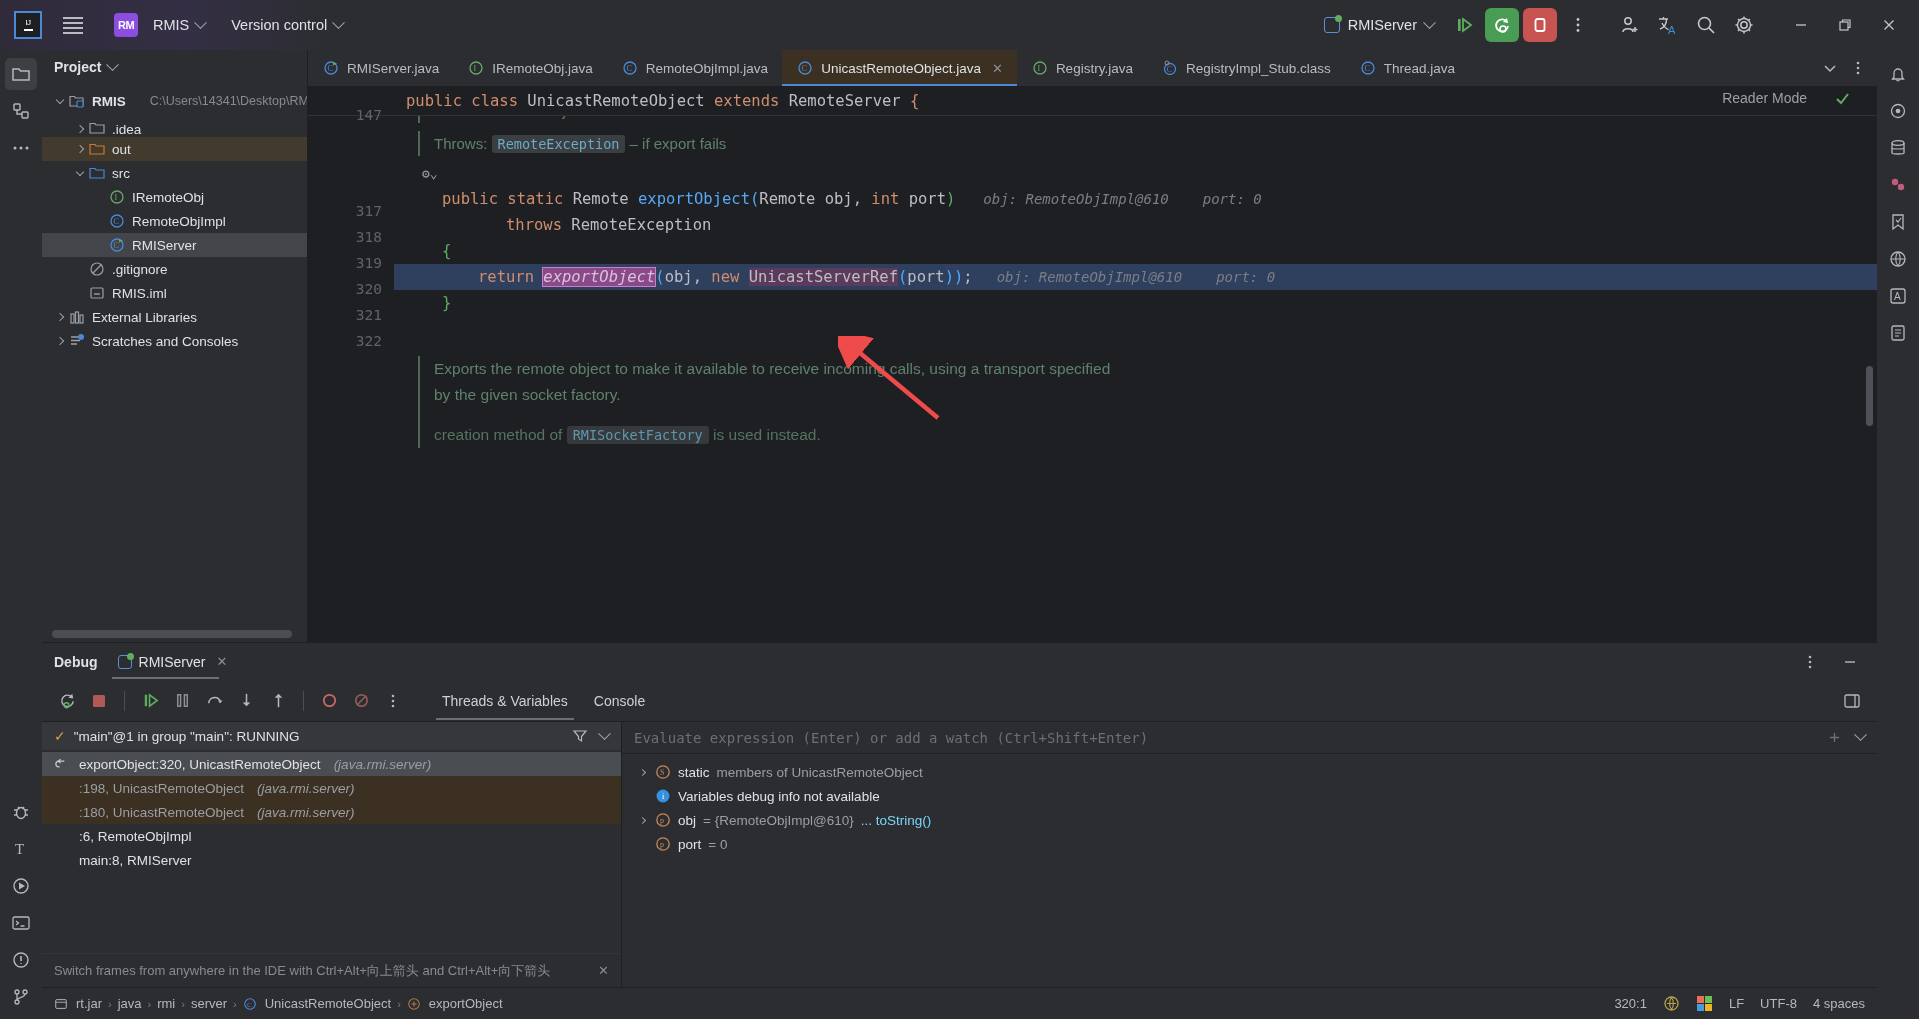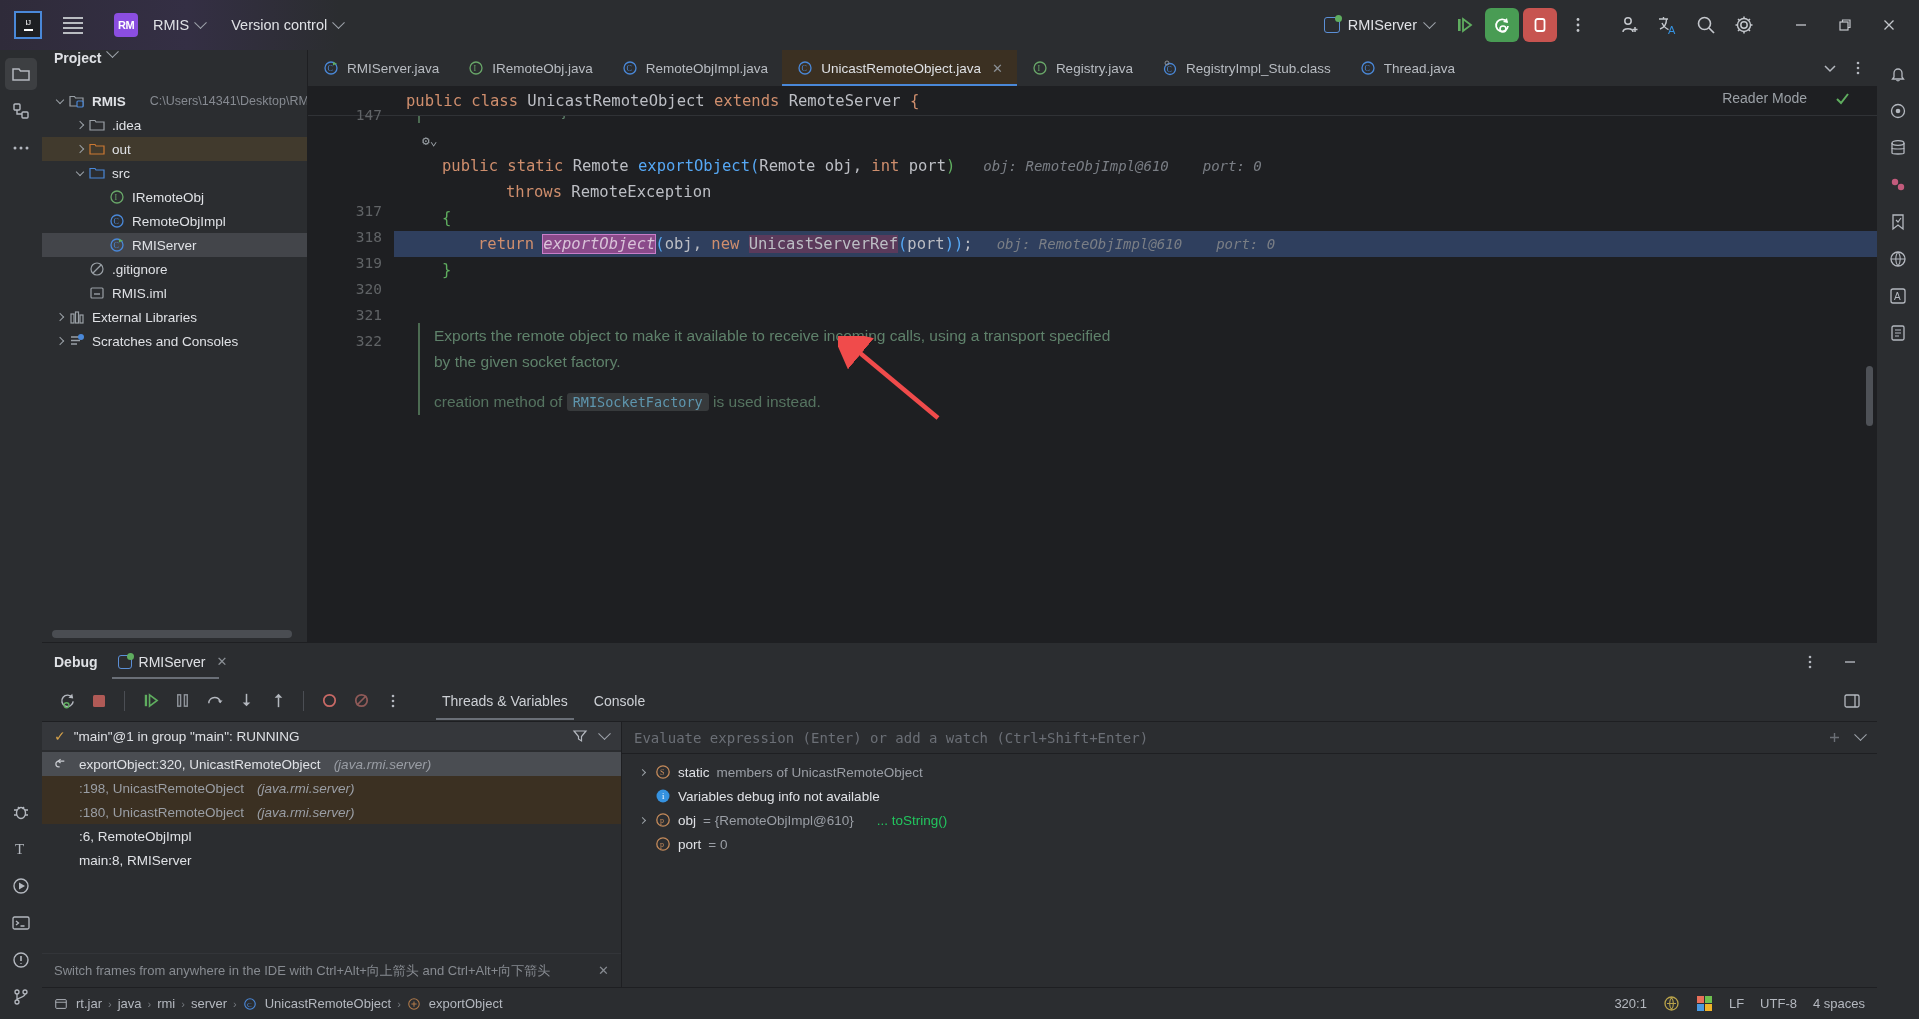--- a/index.html
+++ b/index.html
@@ -64,21 +64,21 @@
   .sideicon.active{background:#3d3f42;}
 
   .center { flex:1; display:flex; flex-direction:column; min-width:0; }
   .upper { flex:1; display:flex; min-height:0; }
 
   
   .project {
     width:266px; background:#2b2d30; display:flex;flex-direction:column;flex-shrink:0;
     border-right:1px solid #1e1f22;
   }
-  .proj-head{ height:34px;display:flex;align-items:flex-start;gap:7px;padding:0 12px;font-size:14px;font-weight:bold;color:#dfe1e5;cursor:pointer;}
+  .proj-head{ height:34px;display:flex;align-items:center;gap:7px;padding:0 12px;font-size:14px;font-weight:bold;color:#dfe1e5;cursor:pointer;}
   .tree{ flex:1; overflow:hidden; padding-top:5px; font-size:13.5px;}
   .row{ display:flex;align-items:center;height:24px;padding-left:10px;white-space:nowrap;cursor:pointer;}
   .row.sel{ background:#43454a; }
   .row.hl{ background:#413a2d; }
   .arrow{ width:16px;height:16px;display:flex;align-items:center;justify-content:center;flex-shrink:0;}
   .arrow i{ display:block;width:6px;height:6px;border-right:1.5px solid #9aa0a6;border-bottom:1.5px solid #9aa0a6;transform:rotate(-45deg);}
   .arrow.open i{ transform:rotate(45deg); margin-bottom:3px;}
   .ic{ width:18px;height:18px;margin-right:6px;flex-shrink:0;display:flex;align-items:center;justify-content:center;}
   .lbl{ color:#dfe1e5; }
   .lbl.b{ font-weight:bold; }
@@ -137,21 +137,21 @@
   .frame{ height:24px;display:flex;align-items:center;gap:8px;padding:0 12px;font-size:13.5px;color:#dfe1e5;cursor:pointer;white-space:nowrap;}
   .frame.sel{ background:#4a4d52;}
   .frame.lib{ background:#3b3022;color:#9a9ea5;}
   .frame i{ font-style:italic;color:#9a9ea5;margin-left:5px;}
   .hintbar{ height:34px;display:flex;align-items:center;padding:0 12px;font-size:13px;color:#878b91;border-top:1px solid #333539;}
   .vars{ flex:1;display:flex;flex-direction:column;min-width:0;}
   .evalbar{ height:32px;display:flex;align-items:center;padding:0 12px;gap:8px;font-family:"DejaVu Sans Mono",monospace;font-size:14px;color:#6b6f76;border-bottom:1px solid #1e1f22;}
   .var-list{ flex:1;padding-top:6px;}
   .vrow{ height:24px;display:flex;align-items:center;gap:7px;padding:0 14px;font-size:13.5px;color:#dfe1e5;white-space:nowrap;cursor:pointer;}
   .vrow .dim{ color:#9a9ea5;}
-  .vrow .blu{ color:#22c55e;margin-left:16px;}
+  .vrow .blu{ color:#7dd3fc;}
   .tarrow{ width:12px;height:12px;display:flex;align-items:center;justify-content:center;flex-shrink:0;}
   .tarrow i{ width:5px;height:5px;border-right:1.4px solid #9aa0a6;border-bottom:1.4px solid #9aa0a6;transform:rotate(-45deg);display:block;}
 
   
   .status{ height:32px;flex-shrink:0;background:#2b2d30;display:flex;align-items:center;padding:0 12px;gap:6px;font-size:13px;color:#b4b8bf;border-top:1px solid #1e1f22;}
   .crumb{ display:flex;align-items:center;gap:6px;cursor:pointer;}
   .crumb-sep{ color:#75797f;font-size:11px;margin:0 2px;}
   .status-right{ margin-left:auto;display:flex;align-items:center;gap:16px;}
   svg{display:block;}
 </style>
@@ -339,21 +339,21 @@
                 </span>
                 <span class="ic">
                   <svg width="16" height="16" viewBox="0 0 16 16">
                     <path d="M1 3.5 h4.5 l1 1.5 H14 v8 H1 Z" fill="none" stroke="#9aa0a6" stroke-width="1.2"></path>
                     <rect x="8" y="8" width="6" height="6" rx="1" fill="#2b2d30" stroke="#4a88d8" stroke-width="1.2"></rect>
                   </svg>
                 </span>
                 <span class="lbl b">RMIS</span>
                 <span class="sub">C:\Users\14341\Desktop\RMIS</span>
               </div>
-              <div class="row" style="padding-left: 30px;">
+              <div class="row" style="padding-left: 30px; align-items: flex-end;">
                 <span class="arrow ">
                   <i></i>
                 </span>
                 <span class="ic">
                   <svg width="16" height="16" viewBox="0 0 16 16">
                     <path d="M1 3.5 h5 l1 1.5 H15 v8 H1 Z" fill="none" stroke="#9aa0a6" stroke-width="1.2"></path>
                   </svg>
                 </span>
                 <span class="lbl">.idea</span>
               </div>
@@ -568,20 +568,21 @@
                 <div class="gl" style="height: 26px; line-height: 26px;">321</div>
                 <div class="gl" style="height: 26px; line-height: 26px;">322</div>
                 <div class="gl" style="height: 26px; line-height: 26px;"></div>
                 <div class="gl" style="height: 26px; line-height: 26px;"></div>
                 <div class="gl" style="height: 26px; line-height: 26px;"></div>
                 <div class="gl" style="height: 26px; line-height: 26px;"></div>
                 <div class="gl" style="height: 26px; line-height: 26px;"></div>
               </div>
             <div class="code" id="codearea">
                 <div class="cl " style="height: 33px; line-height: 33px;"><span class="doc">Returns: remote object stub</span></div>
+                <div class="cl " style="height: 33px; line-height: 33px;"><span class="doc">Throws: <span class="code-chip">RemoteException</span> – if export fails</span></div>
                 <div class="cl " style="height: 26px; line-height: 26px; padding-left: 28px;"><span style="color:#9aa0a6;font-size:13px">⚙⌄</span></div>
                 <div class="cl "><span style="padding-left:36px"><span class="kw">public</span> <span class="kw">static</span> Remote <span class="mth">exportObject</span><span class="brk1">(</span>Remote obj, <span class="kw">int</span> port<span class="grn">)</span></span><span class="hint" style="padding-left:28px">obj: RemoteObjImpl@610</span><span class="hint" style="padding-left:34px">port: 0</span></div>
                 <div class="cl "><span style="padding-left:100px"><span class="kw">throws</span> RemoteException</span></div>
                 <div class="cl "><span style="padding-left:36px" class="grn">{</span></div>
                 <div class="cl hlline"><span style="padding-left:72px"><span class="kw">return</span> <span class="sel1">exportObject</span><span class="brk1">(</span>obj, <span class="kw">new</span> <span class="sel2">UnicastServerRef</span><span class="brk1">(</span>port<span class="brk1">))</span>;</span><span class="hint" style="padding-left:24px">obj: RemoteObjImpl@610</span><span class="hint" style="padding-left:34px">port: 0</span></div>
                 <div class="cl "><span style="padding-left:36px" class="grn">}</span></div>
                 <div class="cl "></div>
                 <div style="padding-left: 40px; position: relative; margin-top: 14px;">
                   <div style="position:absolute;left:24px;top:0;bottom:0;width:2px;background:#4c6b52"></div>
                   <div style="font-size:15.5px;color:#5f826b;line-height:26px">Exports the remote object to make it available to receive incoming calls, using a transport specified<br>by the given socket factory.</div>

